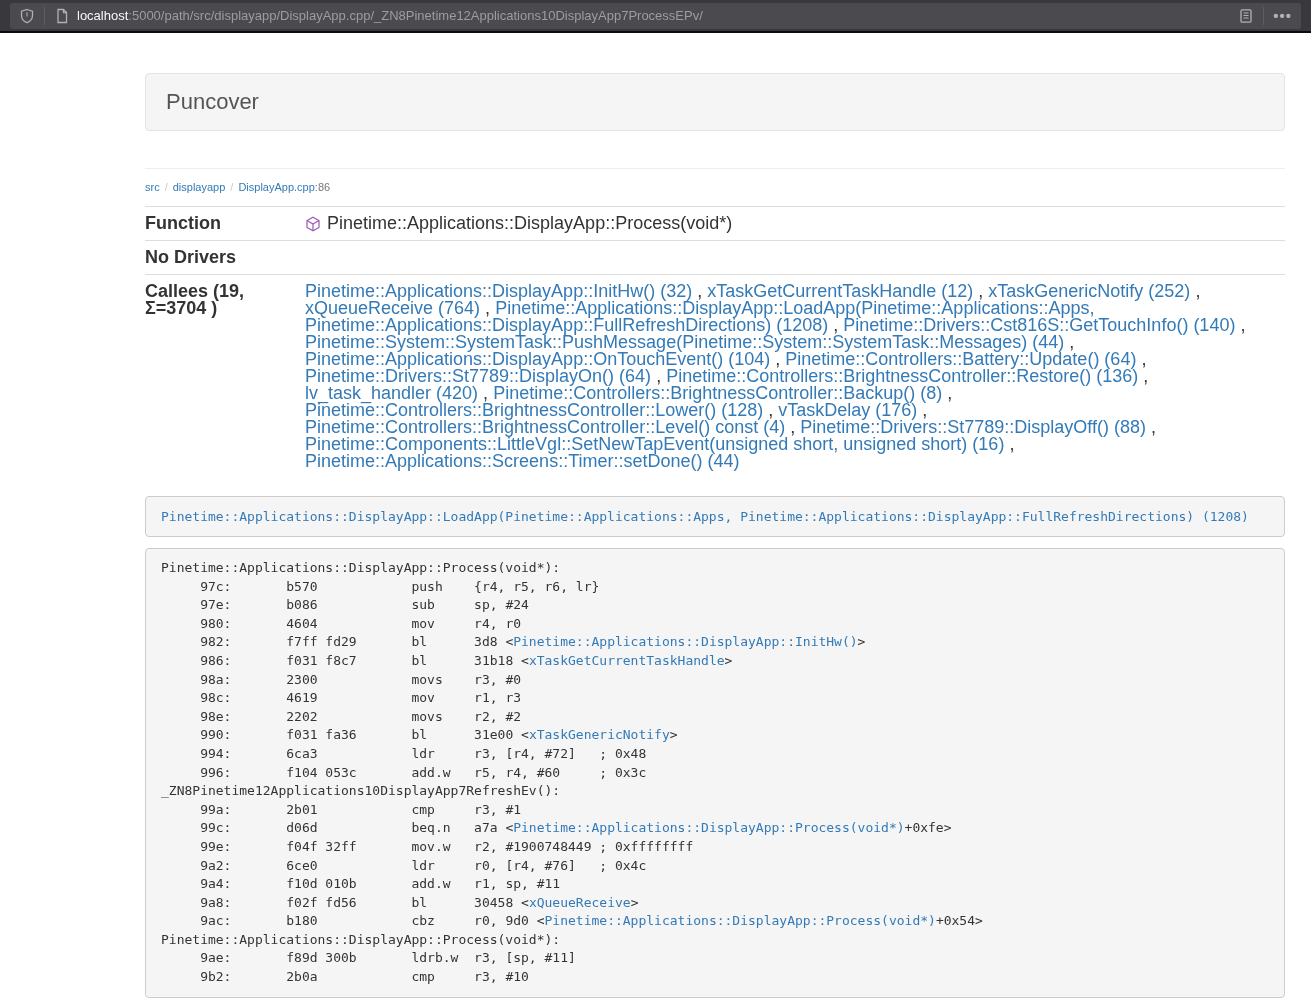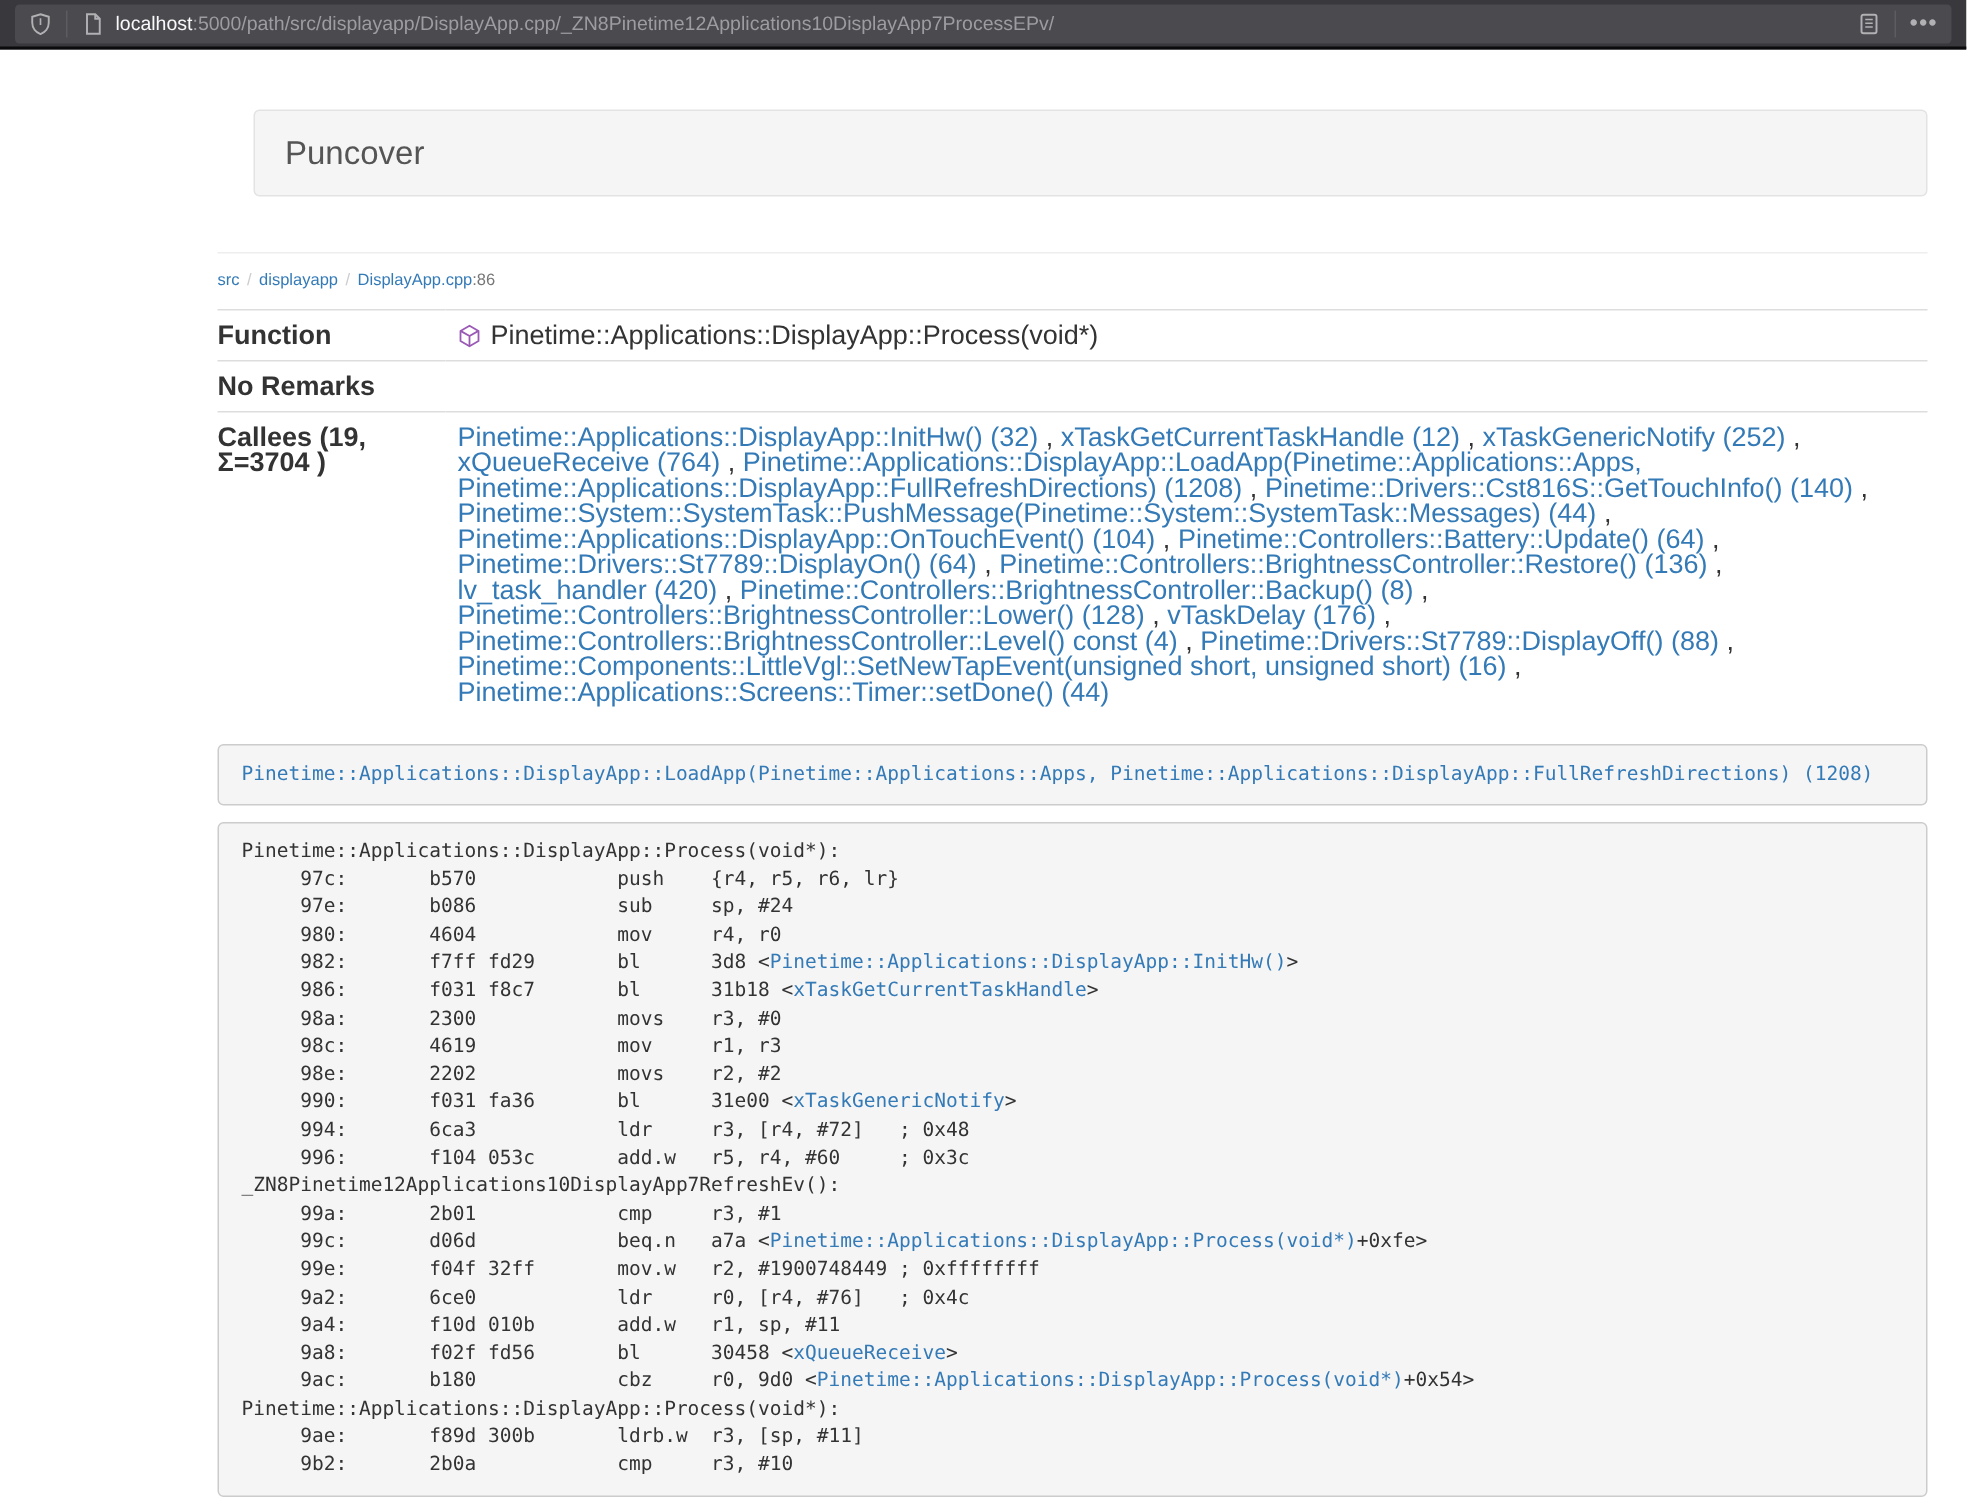--- a/index.html
+++ b/index.html
@@ -20,21 +20,21 @@
   .url-host { color:#f9f9fa; }
   .url-path { color:#9c9ca1; }
   .dots { color:#b1b1b3; font-size:15px; letter-spacing:1px; font-weight:bold;
     line-height:16px; }
 
   
   .page { padding:0 26px 0 145px; color:#333; font-size:14px; }
   a { color:#337ab7; text-decoration:none; }
 
   .jumbotron { margin-top:40px; background:#f5f5f5; border:1px solid #e3e3e3;
-    border-radius:4px; padding:15px 20px;margin-left:24px; }
+    border-radius:4px; padding:15px 20px; }
   .jumbotron .title { font-size:22px; color:#555; line-height:26px; font-weight:400; }
 
   hr.rule { border:none; border-top:1px solid #eee; margin-top:37px; }
 
   .breadcrumb { margin-top:8px; margin-bottom:9px; font-size:11px; line-height:20px; }
   .breadcrumb .sep { color:#ccc; padding:0 5px; }
   .breadcrumb .line-no { color:#777; }
 
   table.main { width:100%; border-collapse:collapse; font-size:18px; }
   table.main > tbody > tr > th,
@@ -109,21 +109,21 @@
         <td style="padding-left:8px;">
           <span class="sym-icon">
             <svg viewBox="0 0 16 16">
                 <path d="M8 1.2 L14 4.6 V11.4 L8 14.8 L2 11.4 V4.6 Z"></path>
                 <path d="M2 4.6 L8 8 L14 4.6 M8 8 V14.8"></path>
               </svg>
           </span><span>Pinetime::Applications::DisplayApp::Process(void*)</span>
         </td>
       </tr>
       <tr>
-        <th>No Remarks</th>
+        <th>No Drivers</th>
         <td></td>
       </tr>
       <tr>
         <th>Callees (19, Σ=3704 )</th>
         <td class="callees"><a href="#">Pinetime::Applications::DisplayApp::InitHw() (32)</a> , <a href="#">xTaskGetCurrentTaskHandle (12)</a> , <a href="#">xTaskGenericNotify (252)</a> , <a href="#">xQueueReceive (764)</a> , <a href="#">Pinetime::Applications::DisplayApp::LoadApp(Pinetime::Applications::Apps, Pinetime::Applications::DisplayApp::FullRefreshDirections) (1208)</a> , <a href="#">Pinetime::Drivers::Cst816S::GetTouchInfo() (140)</a> , <a href="#">Pinetime::System::SystemTask::PushMessage(Pinetime::System::SystemTask::Messages) (44)</a> , <a href="#">Pinetime::Applications::DisplayApp::OnTouchEvent() (104)</a> , <a href="#">Pinetime::Controllers::Battery::Update() (64)</a> , <a href="#">Pinetime::Drivers::St7789::DisplayOn() (64)</a> , <a href="#">Pinetime::Controllers::BrightnessController::Restore() (136)</a> , <a href="#">lv_task_handler (420)</a> , <a href="#">Pinetime::Controllers::BrightnessController::Backup() (8)</a> , <a href="#">Pinetime::Controllers::BrightnessController::Lower() (128)</a> , <a href="#">vTaskDelay (176)</a> , <a href="#">Pinetime::Controllers::BrightnessController::Level() const (4)</a> , <a href="#">Pinetime::Drivers::St7789::DisplayOff() (88)</a> , <a href="#">Pinetime::Components::LittleVgl::SetNewTapEvent(unsigned short, unsigned short) (16)</a> , <a href="#">Pinetime::Applications::Screens::Timer::setDone() (44)</a></td>
       </tr>
     </tbody>
   </table>
 
   <pre class="box highlight"><a href="#">Pinetime::Applications::DisplayApp::LoadApp(Pinetime::Applications::Apps, Pinetime::Applications::DisplayApp::FullRefreshDirections) (1208)</a></pre>

